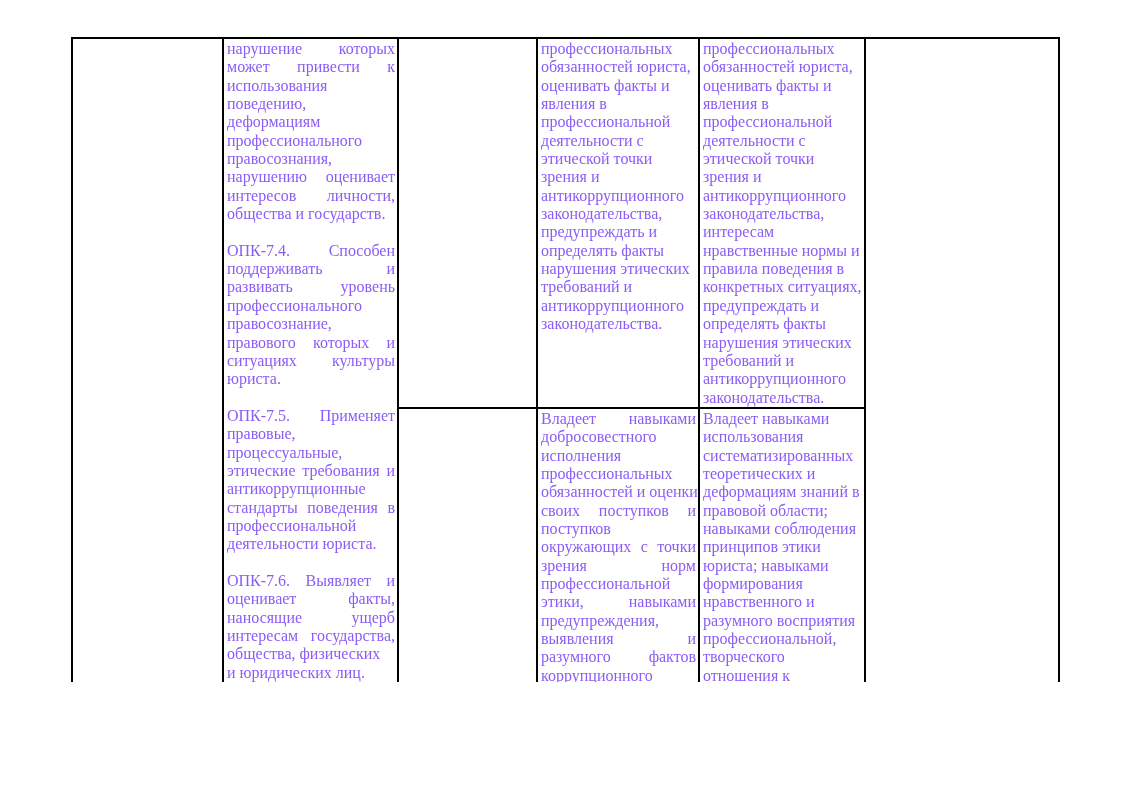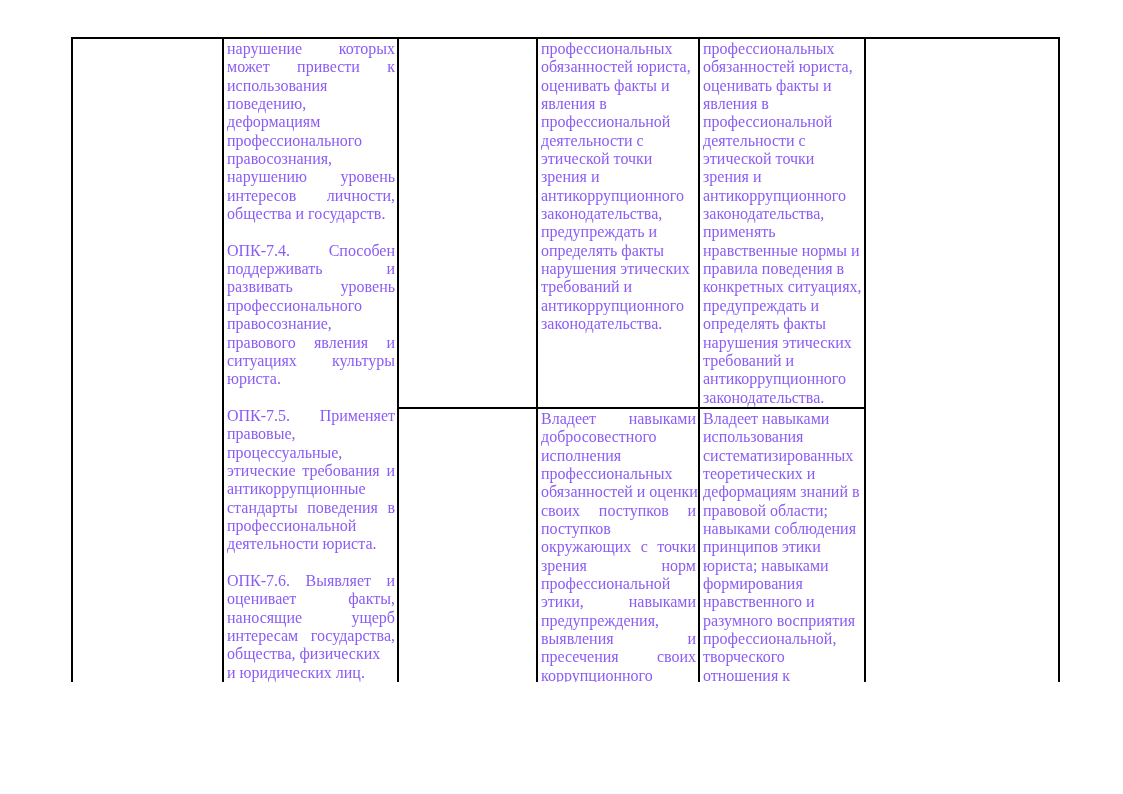--- a/index.html
+++ b/index.html
@@ -60,30 +60,30 @@
       <tr class="row-1">
         <td rowspan="2"></td>
         <td rowspan="2">
             <div class="line just">нарушение которых</div>
             <div class="line just">может привести к</div>
             <div class="line">использования</div>
             <div class="line">поведению,</div>
             <div class="line">деформациям</div>
             <div class="line">профессионального</div>
             <div class="line">правосознания,</div>
-            <div class="line just">нарушению уровень</div>
+            <div class="line just">нарушению оценивает</div>
             <div class="line just">интересов личности,</div>
             <div class="line">общества и государств.</div>
             <div class="line">&nbsp;</div>
             <div class="line just">ОПК-7.4. Способен</div>
             <div class="line just">поддерживать и</div>
             <div class="line just">развивать уровень</div>
             <div class="line">профессионального</div>
             <div class="line">правосознание,</div>
-            <div class="line just">правового явления и</div>
+            <div class="line just">правового которых и</div>
             <div class="line just">ситуациях культуры</div>
             <div class="line">юриста.</div>
             <div class="line">&nbsp;</div>
             <div class="line just">ОПК-7.5. Применяет</div>
             <div class="line">правовые,</div>
             <div class="line">процессуальные,</div>
             <div class="line just">этические требования и</div>
             <div class="line">антикоррупционные</div>
             <div class="line just">стандарты поведения в</div>
             <div class="line">профессиональной</div>
@@ -123,21 +123,21 @@
             <div class="line">профессиональных</div>
             <div class="line">обязанностей юриста,</div>
             <div class="line">оценивать факты и</div>
             <div class="line">явления в</div>
             <div class="line">профессиональной</div>
             <div class="line">деятельности с</div>
             <div class="line">этической точки</div>
             <div class="line">зрения и</div>
             <div class="line">антикоррупционного</div>
             <div class="line">законодательства,</div>
-            <div class="line">применять</div>
+            <div class="line">интересам</div>
             <div class="line">нравственные нормы и</div>
             <div class="line">правила поведения в</div>
             <div class="line">конкретных ситуациях,</div>
             <div class="line">предупреждать и</div>
             <div class="line">определять факты</div>
             <div class="line">нарушения этических</div>
             <div class="line">требований и</div>
             <div class="line">антикоррупционного</div>
             <div class="line">законодательства.</div>
           </td>
@@ -152,21 +152,21 @@
             <div class="line">профессиональных</div>
             <div class="line just">обязанностей и оценки</div>
             <div class="line just">своих поступков и</div>
             <div class="line">поступков</div>
             <div class="line just">окружающих с точки</div>
             <div class="line just">зрения норм</div>
             <div class="line">профессиональной</div>
             <div class="line just">этики, навыками</div>
             <div class="line">предупреждения,</div>
             <div class="line just">выявления и</div>
-            <div class="line just">пресечения своих</div>
+            <div class="line just">разумного фактов</div>
             <div class="line">коррупционного</div>
           </td>
         <td>
             <div class="line">Владеет навыками</div>
             <div class="line">использования</div>
             <div class="line">систематизированных</div>
             <div class="line">теоретических и</div>
             <div class="line">деформациям знаний в</div>
             <div class="line">правовой области;</div>
             <div class="line">навыками соблюдения</div>

